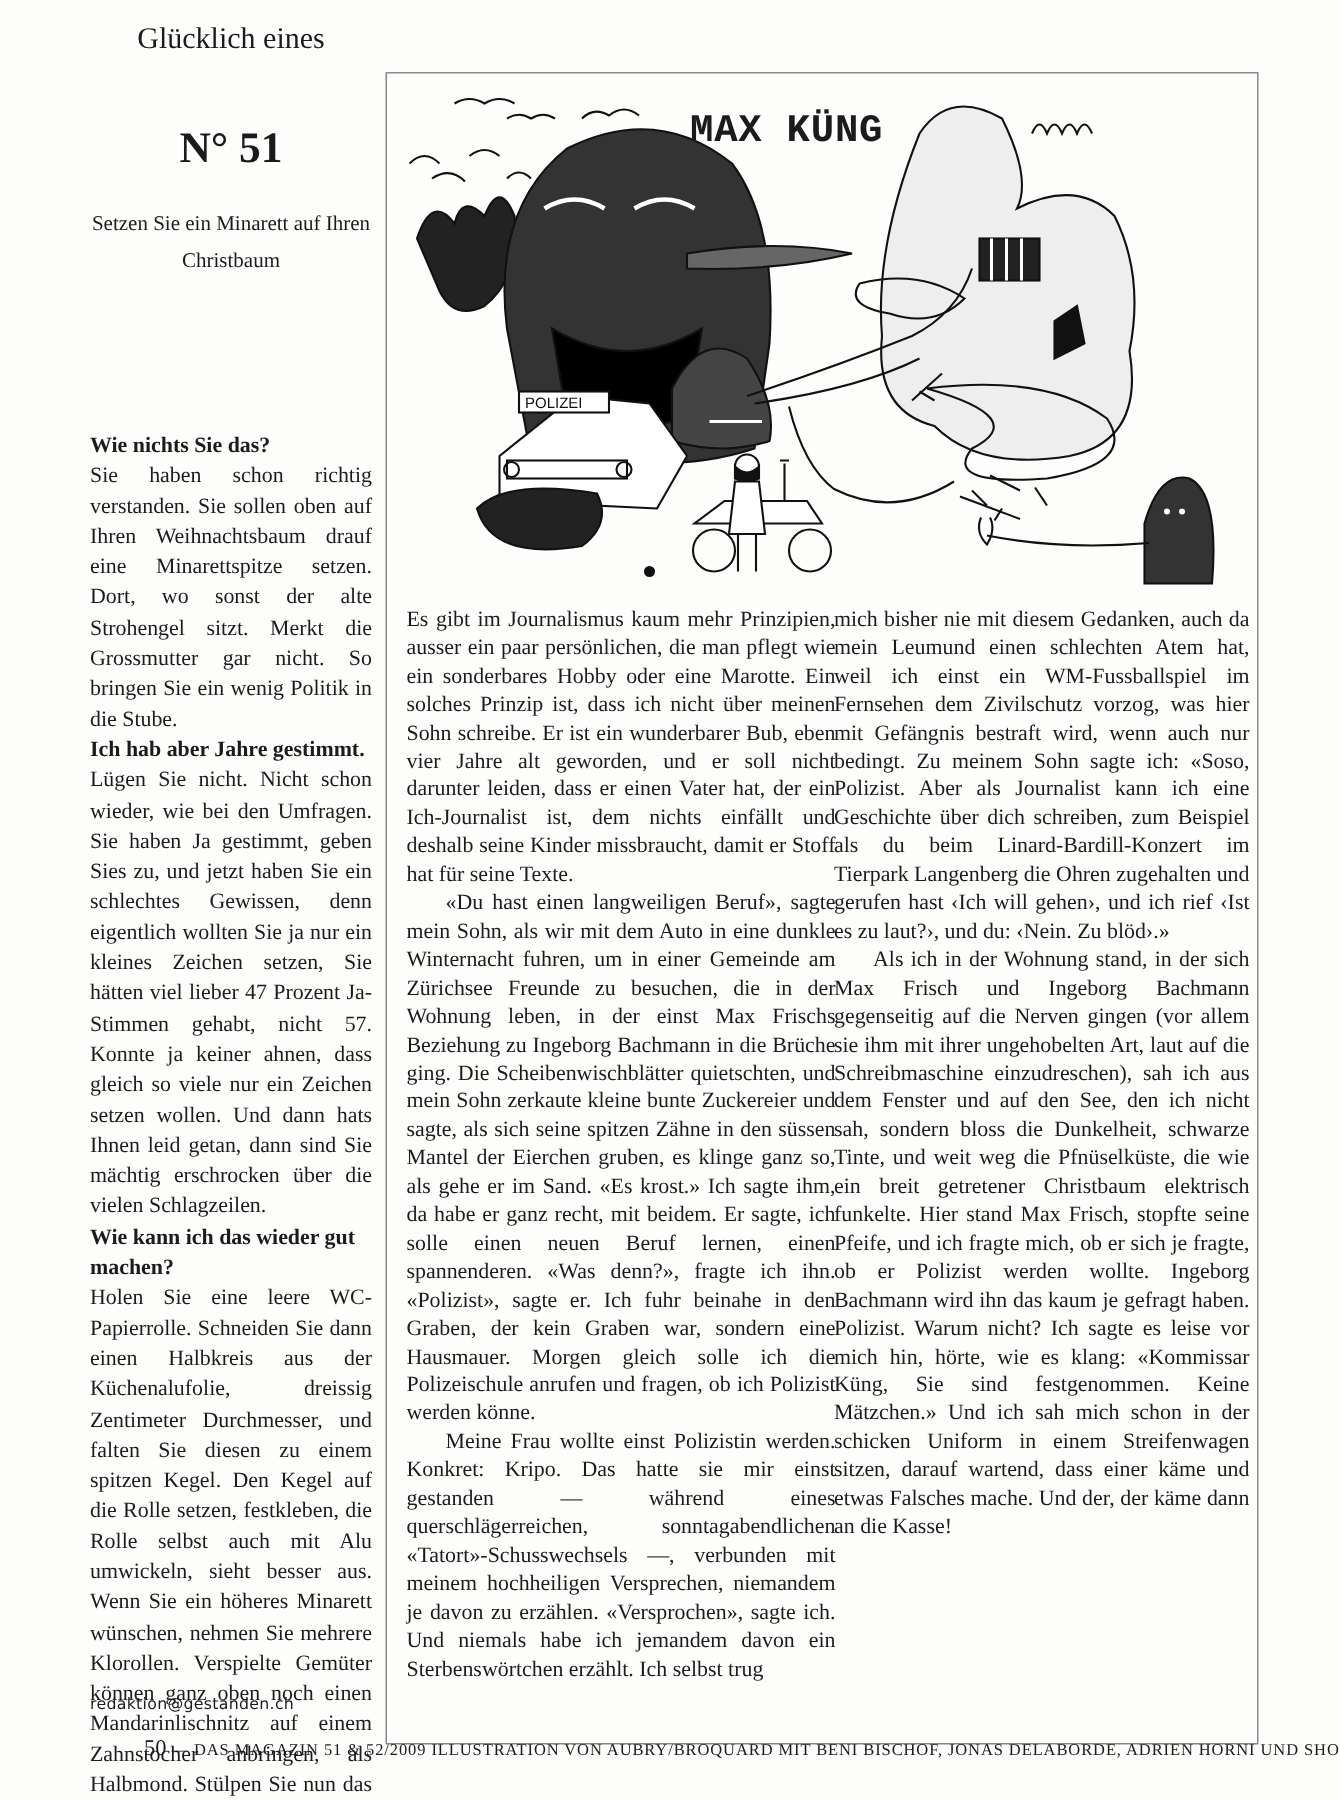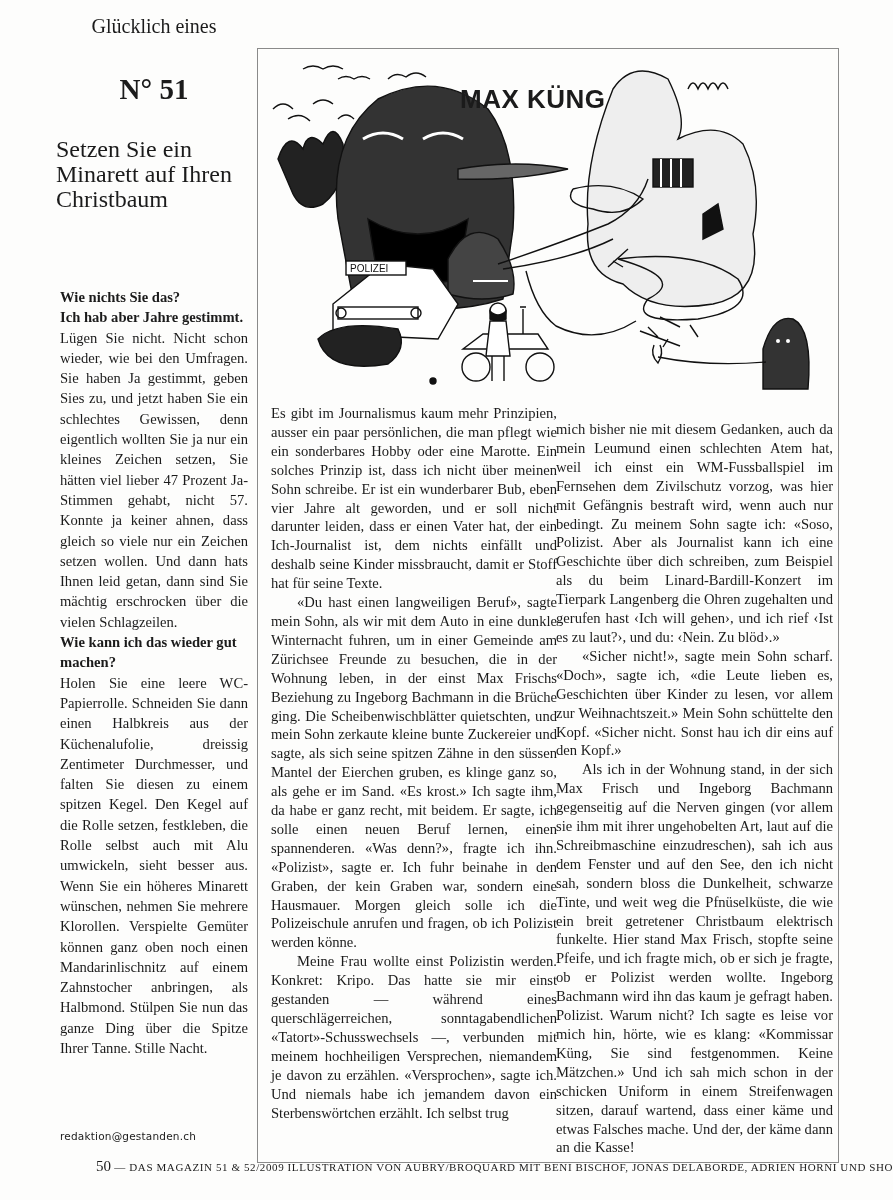--- a/index.html
+++ b/index.html
@@ -1,46 +1,47 @@
 <!DOCTYPE html>
 <html><head>
 <meta charset="utf-8">
 <style>
   html, body { margin: 0; padding: 0; }
   body {
     width: 893px; height: 1200px; background: #fdfdfc; position: relative; overflow: hidden;
     font-family: "Liberation Serif", "DejaVu Serif", serif; color: #1b1b1b;
   }
   .series-title { position: absolute; left: 56px; top: 14px; width: 196px; text-align: center; font-size: 20px; line-height: 24px; }
-  .series-number { position: absolute; left: 56px; top: 72px; width: 196px; text-align: center; font-size: 29px; font-weight: bold; line-height: 34px; }
-  .headline { position: absolute; left: 56px; top: 137px; width: 196px; text-align: left; font-size: 24px; line-height: 25px; }
+  .series-number { position: absolute; left: 56px; top: 82px; width: 196px; text-align: center; font-size: 29px; font-weight: bold; line-height: 34px; }
+  .headline { position: absolute; left: 56px; top: 137px; width: 196px; text-align: center; font-size: 14px; line-height: 25px; }
   .qa { position: absolute; left: 60px; top: 287px; width: 188px; font-size: 14.6px; line-height: 20.3px; }
   .qa .q { font-weight: bold; }
   .qa .a { text-align: justify; hyphens: manual; }
   .email { position: absolute; left: 60px; top: 1130px; font-family: "DejaVu Sans", sans-serif; font-size: 10.5px; letter-spacing: 0.2px; }
   .frame { position: absolute; left: 257px; top: 48px; width: 582px; height: 1115px; border: 1.3px solid #8a8a8a; box-sizing: border-box; }
   .illustration { position: absolute; left: 258px; top: 49px; width: 580px; height: 342px; }
-  .author { position: absolute; left: 460px; top: 84px; font-size: 26px; font-weight: bold; letter-spacing: 0.5px; background: transparent; line-height: 30px; font-family: Liberation Sans, sans-serif; }
+  .author { position: absolute; left: 460px; top: 72px; font-size: 26px; font-weight: bold; letter-spacing: 0.5px; background: transparent; line-height: 30px; font-family: Liberation Mono, monospace; }
   .col { position: absolute; top: 404px; width: 286px; font-size: 14.6px; line-height: 18.9px; text-align: justify; }
   .col p { margin: 0; }
   .col p.indent { text-indent: 26px; }
   .col-mid { left: 271px; }
-  .col-right { left: 556px; width: 277px; margin-top: 16px; }
+  .col-right { left: 556px; width: 277px; }
   .footer { position: absolute; left: 60px; top: 1158px; width: 790px; font-size: 11px; letter-spacing: 0.6px; white-space: nowrap; text-transform: uppercase; }
   .footer .pg { font-size: 15px; font-weight: normal; letter-spacing: 0; margin-left: 36px; }
 </style>
 </head>
 <body>
 
 <div class="series-title">Glücklich eines</div>
 <div class="series-number">N° 51</div>
 <div class="headline">Setzen Sie ein Minarett auf Ihren Christbaum</div>
 
 <div class="qa">
   <div class="q">Wie nichts Sie das?</div>
+  <div class="a">Sie haben schon richtig verstanden. Sie sollen oben auf Ihren Weihnachtsbaum drauf eine Minarettspitze setzen. Dort, wo sonst der alte Strohengel sitzt. Merkt die Grossmutter gar nicht. So bringen Sie ein wenig Politik in die Stube.</div>
   <div class="q">Ich hab aber Jahre gestimmt.</div>
   <div class="a">Lügen Sie nicht. Nicht schon wieder, wie bei den Umfragen. Sie haben Ja gestimmt, geben Sies zu, und jetzt haben Sie ein schlechtes Gewissen, denn eigentlich wollten Sie ja nur ein kleines Zeichen setzen, Sie hätten viel lieber 47 Prozent Ja-Stimmen gehabt, nicht 57. Konnte ja keiner ahnen, dass gleich so viele nur ein Zeichen setzen wollen. Und dann hats Ihnen leid getan, dann sind Sie mächtig erschrocken über die vielen Schlagzeilen.</div>
   <div class="q">Wie kann ich das wieder gut machen?</div>
   <div class="a">Holen Sie eine leere WC-Papierrolle. Schneiden Sie dann einen Halbkreis aus der Küchenalufolie, dreissig Zentimeter Durchmesser, und falten Sie diesen zu einem spitzen Kegel. Den Kegel auf die Rolle setzen, festkleben, die Rolle selbst auch mit Alu umwickeln, sieht besser aus. Wenn Sie ein höheres Minarett wünschen, nehmen Sie mehrere Klorollen. Verspielte Gemüter können ganz oben noch einen Mandarinlischnitz auf einem Zahnstocher anbringen, als Halbmond. Stülpen Sie nun das ganze Ding über die Spitze Ihrer Tanne. Stille Nacht.</div>
 </div>
 
 <div class="email">redaktion@gestanden.ch</div>
 
 <div class="frame"></div>
 
@@ -110,19 +111,18 @@
 <div class="author">MAX KÜNG</div>
 
 <div class="col col-mid">
   <p>Es gibt im Journalismus kaum mehr Prinzipien, ausser ein paar persönlichen, die man pflegt wie ein sonderbares Hobby oder eine Marotte. Ein solches Prinzip ist, dass ich nicht über meinen Sohn schreibe. Er ist ein wunderbarer Bub, eben vier Jahre alt geworden, und er soll nicht darunter leiden, dass er einen Vater hat, der ein Ich-Journalist ist, dem nichts einfällt und deshalb seine Kinder missbraucht, damit er Stoff hat für seine Texte.</p>
   <p class="indent">«Du hast einen langweiligen Beruf», sagte mein Sohn, als wir mit dem Auto in eine dunkle Winternacht fuhren, um in einer Gemeinde am Zürichsee Freunde zu besuchen, die in der Wohnung leben, in der einst Max Frischs Beziehung zu Ingeborg Bachmann in die Brüche ging. Die Scheibenwischblätter quietschten, und mein Sohn zerkaute kleine bunte Zuckereier und sagte, als sich seine spitzen Zähne in den süssen Mantel der Eierchen gruben, es klinge ganz so, als gehe er im Sand. «Es krost.» Ich sagte ihm, da habe er ganz recht, mit beidem. Er sagte, ich solle einen neuen Beruf lernen, einen spannenderen. «Was denn?», fragte ich ihn. «Polizist», sagte er. Ich fuhr beinahe in den Graben, der kein Graben war, sondern eine Hausmauer. Morgen gleich solle ich die Polizeischule anrufen und fragen, ob ich Polizist werden könne.</p>
   <p class="indent">Meine Frau wollte einst Polizistin werden. Konkret: Kripo. Das hatte sie mir einst gestanden — während eines querschlägerreichen, sonntagabendlichen «Tatort»-Schusswechsels —, verbunden mit meinem hochheiligen Versprechen, niemandem je davon zu erzählen. «Versprochen», sagte ich. Und niemals habe ich jemandem davon ein Sterbenswörtchen erzählt. Ich selbst trug</p>
 </div>
 
 <div class="col col-right">
   <p>mich bisher nie mit diesem Gedanken, auch da mein Leumund einen schlechten Atem hat, weil ich einst ein WM-Fussballspiel im Fernsehen dem Zivilschutz vorzog, was hier mit Gefängnis bestraft wird, wenn auch nur bedingt. Zu meinem Sohn sagte ich: «Soso, Polizist. Aber als Journalist kann ich eine Geschichte über dich schreiben, zum Beispiel als du beim Linard-Bardill-Konzert im Tierpark Langenberg die Ohren zugehalten und gerufen hast ‹Ich will gehen›, und ich rief ‹Ist es zu laut?›, und du: ‹Nein. Zu blöd›.»</p>
-  <p class="indent">«Sicher nicht!», sagte mein Sohn scharf. «Doch», sagte ich, «die Leute lieben es, Geschichten über Kinder zu lesen, vor allem zur Weihnachtszeit.» Mein Sohn schüttelte den Kopf. «Sicher nicht. Sonst hau ich dir eins auf den Kopf.»</p>
   <p class="indent">Als ich in der Wohnung stand, in der sich Max Frisch und Ingeborg Bachmann gegenseitig auf die Nerven gingen (vor allem sie ihm mit ihrer ungehobelten Art, laut auf die Schreibmaschine einzudreschen), sah ich aus dem Fenster und auf den See, den ich nicht sah, sondern bloss die Dunkelheit, schwarze Tinte, und weit weg die Pfnüselküste, die wie ein breit getretener Christbaum elektrisch funkelte. Hier stand Max Frisch, stopfte seine Pfeife, und ich fragte mich, ob er sich je fragte, ob er Polizist werden wollte. Ingeborg Bachmann wird ihn das kaum je gefragt haben. Polizist. Warum nicht? Ich sagte es leise vor mich hin, hörte, wie es klang: «Kommissar Küng, Sie sind festgenommen. Keine Mätzchen.» Und ich sah mich schon in der schicken Uniform in einem Streifenwagen sitzen, darauf wartend, dass einer käme und etwas Falsches mache. Und der, der käme dann an die Kasse!</p>
 </div>
 
 <div class="footer">
   <span class="pg">50</span><span> — DAS MAGAZIN 51 &amp; 52/2009  ILLUSTRATION VON AUBRY/BROQUARD MIT BENI BISCHOF, JONAS DELABORDE, ADRIEN HORNI UND SHOBO SHOBO</span>
 </div>
 
 </body></html>

